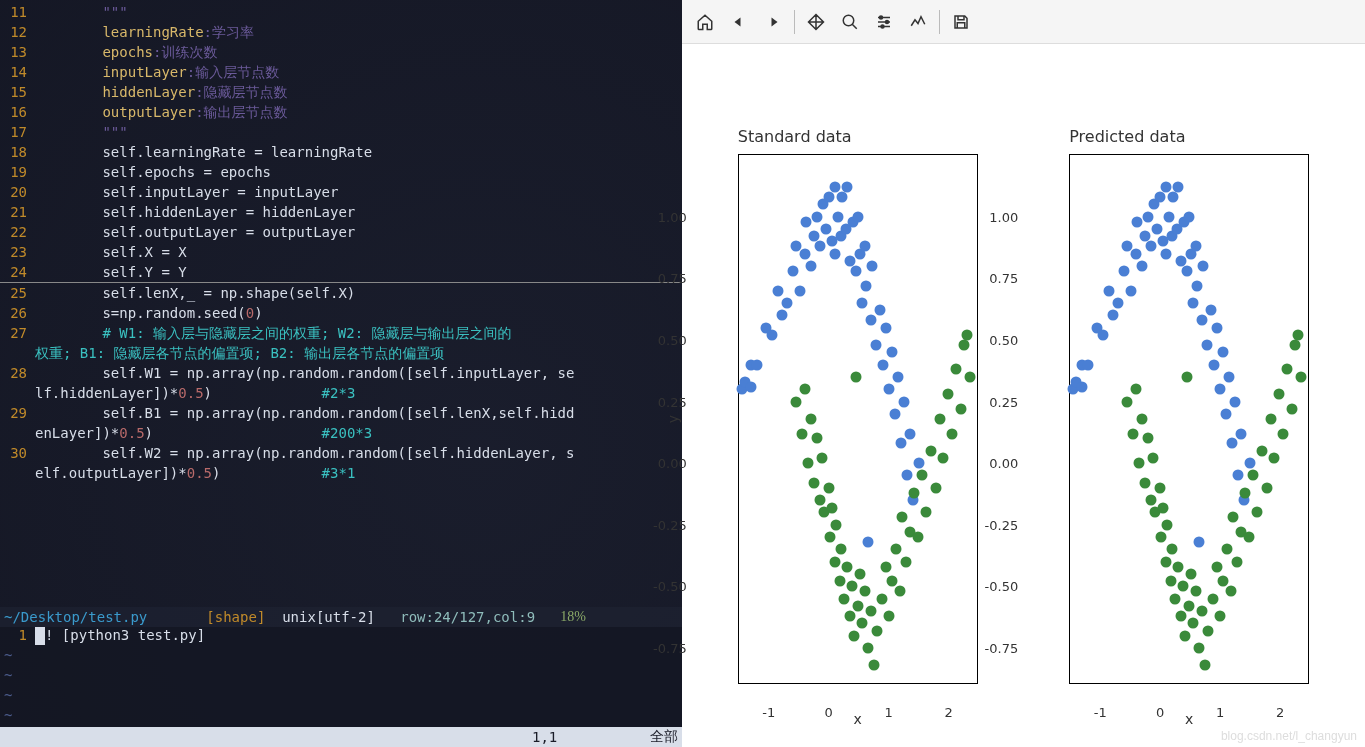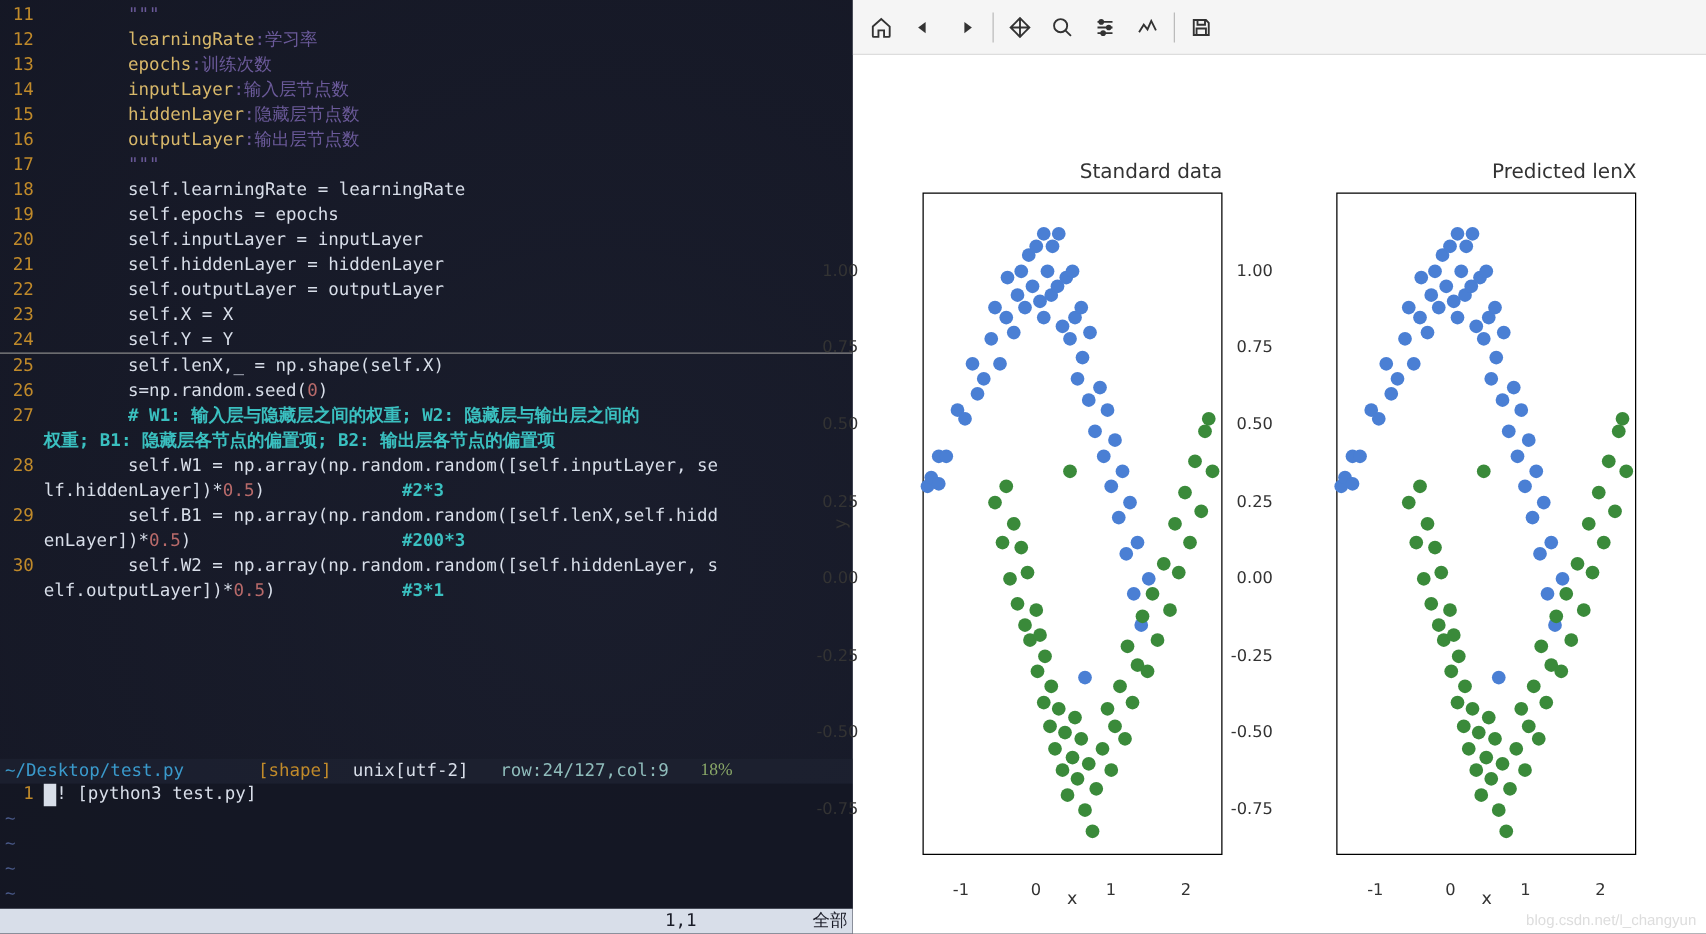--- a/index.html
+++ b/index.html
@@ -37,21 +37,21 @@
     width: 35px;
     text-align: right;
     padding-right: 8px;
     color: #c08a2a;
     flex-shrink: 0;
   }
   .code-text { flex: 1; white-space: pre-wrap; word-break: break-all; }
   .c-str { color: #6b5a9a; }
   .c-ident { color: #d8dee9; }
   .c-num { color: #b86a6a; }
-  .c-comment { color: #3ac0c0; font-weight: bold; }
+  .c-comment { color: #3ac0c0; }
   .c-param { color: #d8b86a; }
   .cursor-line { border-bottom: 1px solid #888; }
   .status-line {
     display: flex;
     background: rgba(30,34,50,0.7);
     padding: 0 4px;
     height: 20px;
     align-items: center;
   }
   .st-path { color: #3a9acc; }
@@ -101,21 +101,21 @@
     display: flex;
     justify-content: space-around;
     align-items: center;
     padding: 40px 10px 20px 10px;
     position: relative;
   }
   .subplot {
     position: relative;
   }
   .plot-title {
-    text-align: right;
+    text-align: left;
     font-family: 'DejaVu Sans', sans-serif;
     font-size: 16px;
     color: #333;
     margin-bottom: 8px;
   }
   .plot-frame {
     width: 240px;
     height: 530px;
     border: 1px solid #000;
     position: relative;
@@ -374,21 +374,21 @@
           <div class="dot green" style="left: 213px; top: 278.558px;"></div>
           <div class="dot green" style="left: 217.2px; top: 214.465px;"></div>
           <div class="dot green" style="left: 222px; top: 253.907px;"></div>
           <div class="dot green" style="left: 225px; top: 189.814px;"></div>
           <div class="dot green" style="left: 228px; top: 179.953px;"></div>
           <div class="dot green" style="left: 231px; top: 221.86px;"></div>
           <div class="dot green" style="left: 117px; top: 221.86px;"></div>
         </div>
       </div>
       <div class="subplot">
-        <div class="plot-title">Predicted lenX</div>
+        <div class="plot-title">Predicted data</div>
         <div class="plot-frame">
           <div class="y-ticks">
             <div class="y-tick" style="top: 493.023px;">-0.75</div>
             <div class="y-tick" style="top: 431.395px;">-0.50</div>
             <div class="y-tick" style="top: 369.767px;">-0.25</div>
             <div class="y-tick" style="top: 308.14px;">0.00</div>
             <div class="y-tick" style="top: 246.512px;">0.25</div>
             <div class="y-tick" style="top: 184.884px;">0.50</div>
             <div class="y-tick" style="top: 123.256px;">0.75</div>
             <div class="y-tick" style="top: 61.6279px;">1.00</div>

